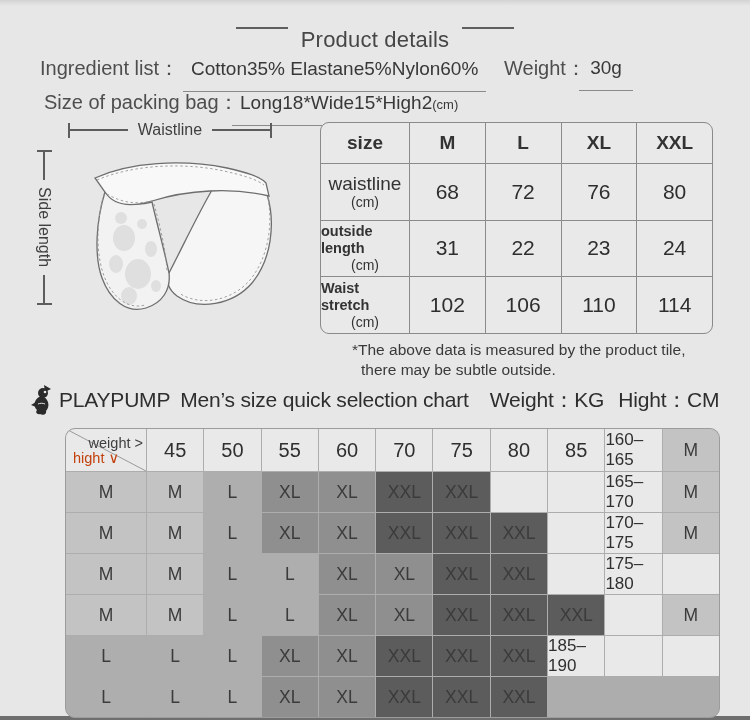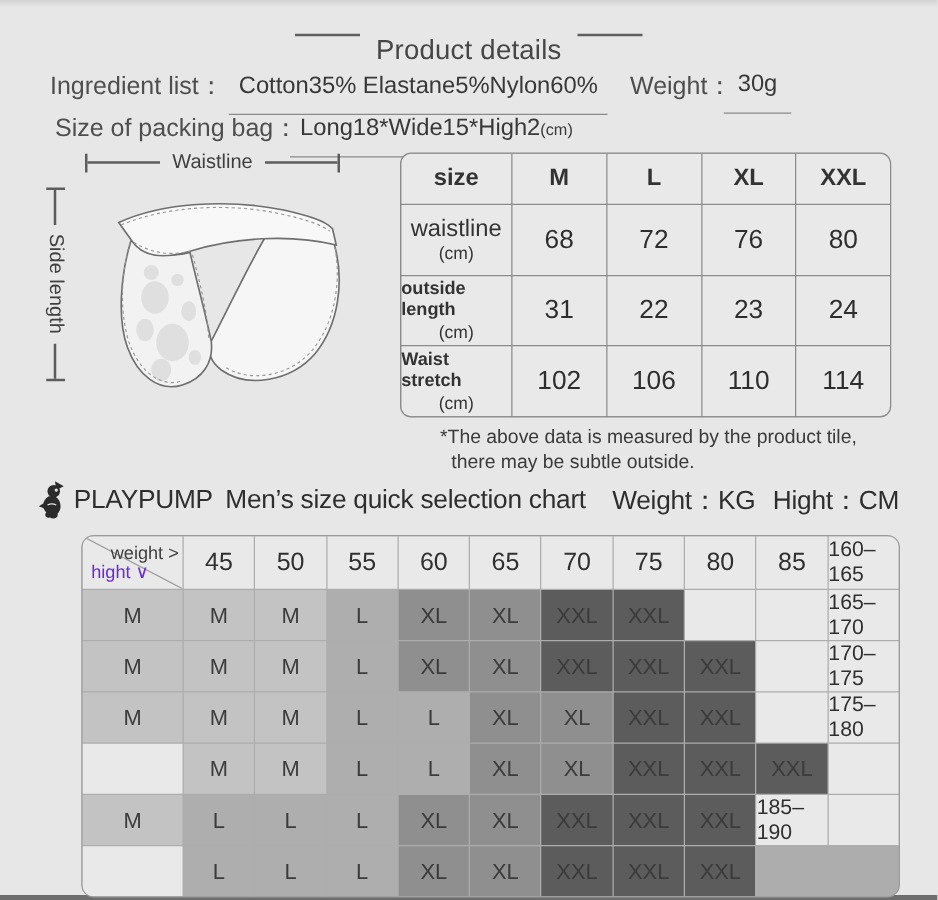--- a/index.html
+++ b/index.html
@@ -78,21 +78,21 @@
     grid-template-rows:42px repeat(6,1fr); gap:1px;
     background:#adadad; border:1px solid #9c9c9c; border-radius:10px;
     overflow:hidden; z-index:2; position:absolute; }
   .sc-cell { display:flex; align-items:center; justify-content:center; background:#e9e9e9; }
   .sc-head   { font-size:20px; color:#2f2f2f; }
   .sc-hlabel { font-size:17px; color:#2f2f2f; }
   .sc-size   { font-size:17.5px; color:#3b3b3b; }
   .sc-corner { position:relative; background:#e9e9e9; }
   .sc-corner svg { position:absolute; left:0; top:0; width:100%; height:100%; }
   .sc-corner-weight { position:absolute; top:6px;  right:3px; font-size:14.5px; color:#3f3f3f; }
-  .sc-corner-height { position:absolute; bottom:5px; left:7px; font-size:14.5px; color:#6d28d9; }
+  .sc-corner-height { position:absolute; bottom:5px; left:7px; font-size:14.5px; color:#c2410c; }
 </style>
 </head>
 <body>
 
 <div id="top-fade"></div>
 <div id="bottom-strip"></div>
 
 <div id="title-row">
   <span class="title-dash"></span>
   <span id="page-title">Product details</span>
@@ -206,21 +206,20 @@
       <svg viewBox="0 0 80 42" preserveAspectRatio="none">
         <line x1="0" y1="0" x2="80" y2="42" stroke="#9a9a9a" stroke-width="1"></line>
       </svg>
       <div class="sc-corner-weight">weight &gt;</div>
       <div class="sc-corner-height">hight ∨</div>
     </div>
     <div class="sc-cell sc-head">45</div>
     <div class="sc-cell sc-head">50</div>
     <div class="sc-cell sc-head">55</div>
     <div class="sc-cell sc-head">60</div>
-    <div class="sc-cell sc-head">65</div>
     <div class="sc-cell sc-head">70</div>
     <div class="sc-cell sc-head">75</div>
     <div class="sc-cell sc-head">80</div>
     <div class="sc-cell sc-head">85</div>
     <div class="sc-cell sc-hlabel">160–165</div>
     <div class="sc-cell sc-size" style="background: rgb(195, 195, 195);">M</div>
     <div class="sc-cell sc-size" style="background: rgb(195, 195, 195);">M</div>
     <div class="sc-cell sc-size" style="background: rgb(195, 195, 195);">M</div>
     <div class="sc-cell sc-size" style="background: rgb(174, 174, 174);">L</div>
     <div class="sc-cell sc-size" style="background: rgb(143, 143, 143);">XL</div>

